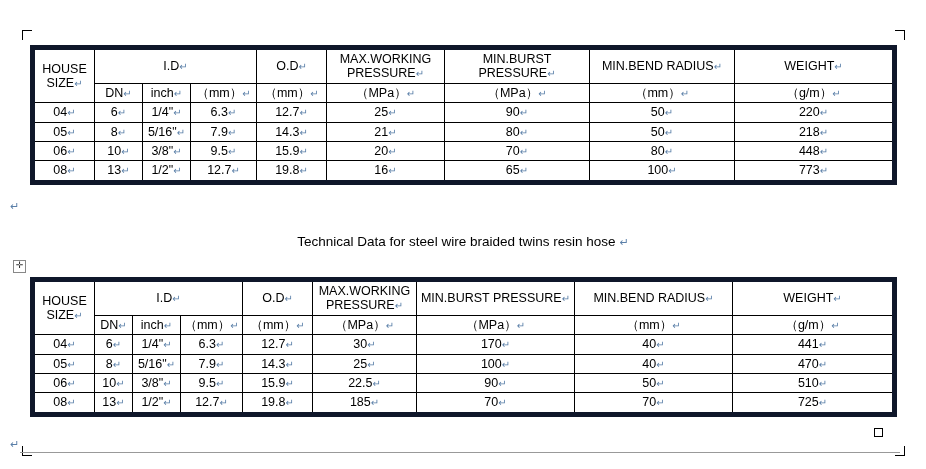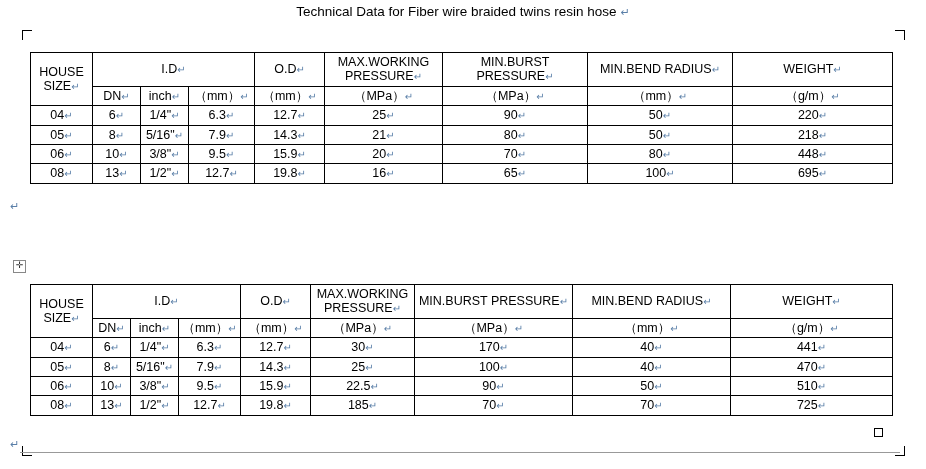--- a/index.html
+++ b/index.html
@@ -39,22 +39,22 @@
     left: 0;
     width: 926px;
   }
   .title-row {
     width: 926px;
     text-align: center;
   }
   table.datatable {
     border-collapse: collapse;
     table-layout: fixed;
-    margin: 16px auto;
-    border: 1px solid #0f172a;
+    margin: 9px auto;
+    border: 5px solid #0f172a;
   }
   table.datatable td {
     border: 1px solid #000;
     text-align: center;
     vertical-align: middle;
     font-size: 12.5px;
     padding: 2px 1px;
     line-height: 1.15;
     white-space: normal;
   }
@@ -103,25 +103,20 @@
   .hrule {
     position: absolute;
     border-top: 1px solid #999;
   }
 </style>
 </head>
 <body>
 
 <div class="page">
 
-  <div class="block" style="top:4px;">
-    <div class="title-row">
-      <span class="doc-title">Technical Data for Fiber wire braided twins resin hose</span><span class="pilcrow">↵</span>
-    </div>
-  </div>
 
   <table class="datatable" style="position:absolute; left:30px; top:36px; width:862px;">
     <colgroup>
       <col style="width:62px">
         <col style="width:48px">
         <col style="width:48px">
         <col style="width:66px">
       <col style="width:70px">
         <col style="width:118px">
         <col style="width:145px">
@@ -183,27 +178,32 @@
       </tr>
       <tr>
         <td><span>08</span><span class="cellmark">↵</span></td>
         <td><span>13</span><span class="cellmark">↵</span></td>
         <td><span>1/2"</span><span class="cellmark">↵</span></td>
         <td><span>12.7</span><span class="cellmark">↵</span></td>
         <td><span>19.8</span><span class="cellmark">↵</span></td>
         <td><span>16</span><span class="cellmark">↵</span></td>
         <td><span>65</span><span class="cellmark">↵</span></td>
         <td><span>100</span><span class="cellmark">↵</span></td>
-        <td><span>695</span><span class="cellmark">↵</span></td>
+        <td><span>773</span><span class="cellmark">↵</span></td>
       </tr>
     </tbody>
   </table>
 
   <span class="margin-mark" style="left:10px; top:200px;">↵</span>
 
+  <div class="block" style="top:234px;">
+    <div class="title-row">
+      <span class="doc-title">Technical Data for steel wire braided twins resin hose</span><span class="pilcrow">↵</span>
+    </div>
+  </div>
 
   <div class="table-handle" style="left:13px; top:260px;">✛</div>
 
   <table class="datatable" style="position:absolute; left:30px; top:268px; width:862px;">
     <colgroup>
       <col style="width:62px">
         <col style="width:38px">
         <col style="width:48px">
         <col style="width:62px">
       <col style="width:70px">

